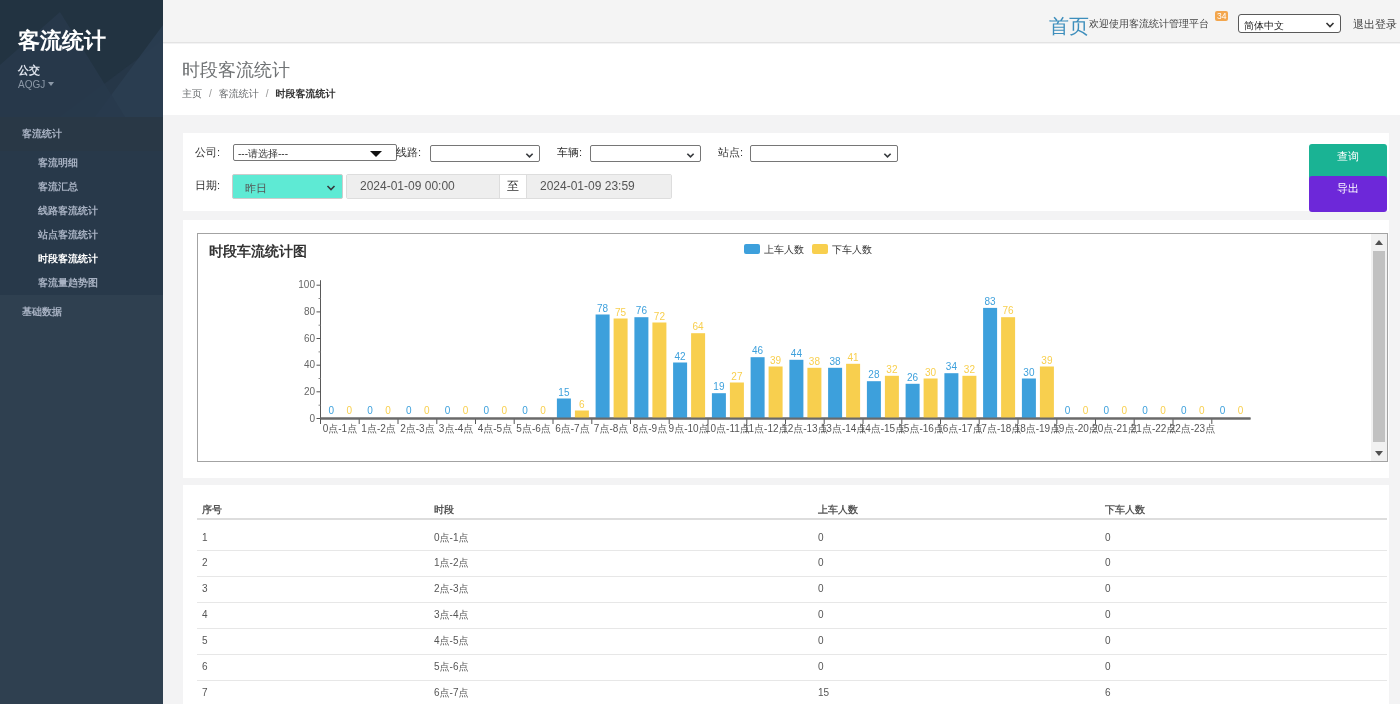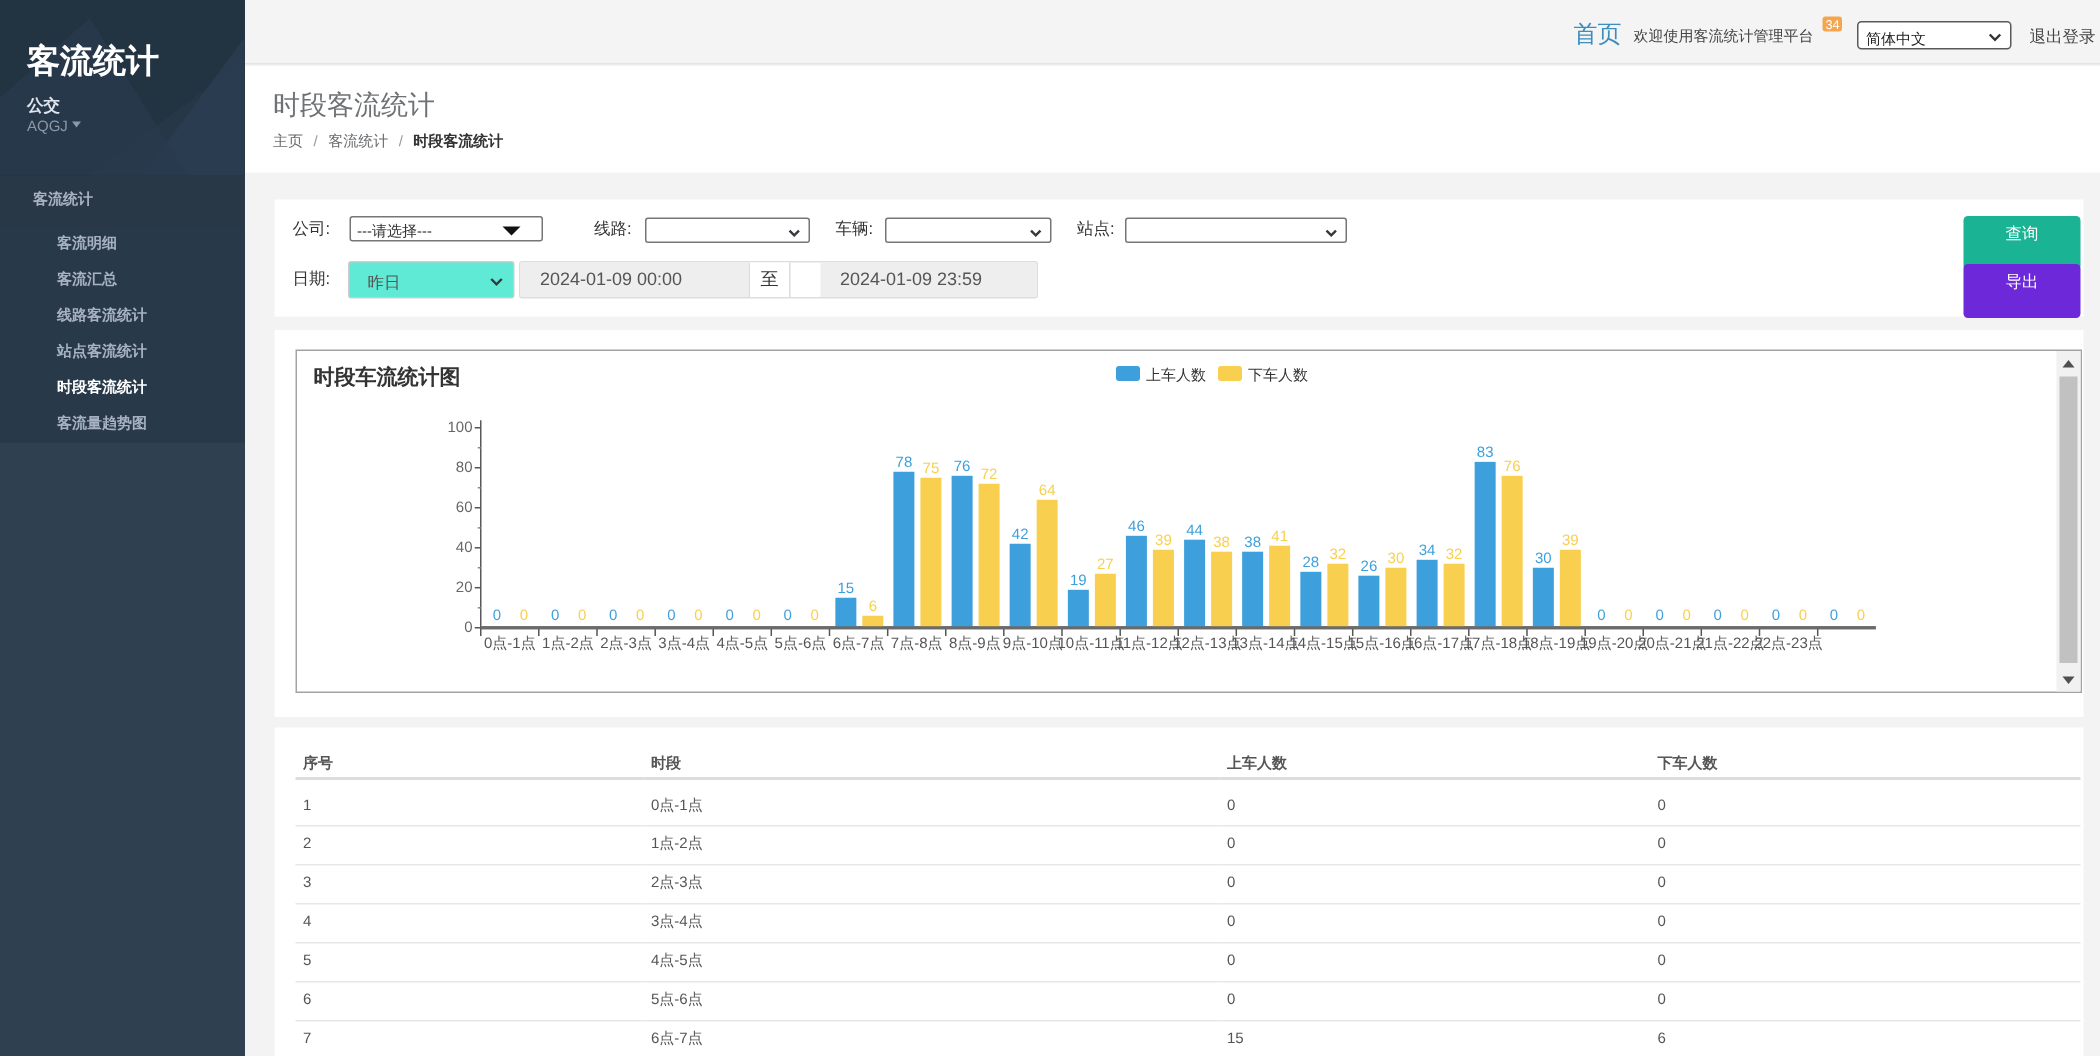--- a/index.html
+++ b/index.html
@@ -17,21 +17,21 @@
 ul.nav { list-style:none; }
 ul.nav > li > a { display:block; padding:12px 0 12px 22px; color:#a7b1c2; font-size:10px; line-height:10px; font-weight:bold; text-decoration:none; }
 li.active { background:#293846; }
 li.active > a { color:#ffffff; }
 ul.sub { list-style:none; background:#28394a; }
 ul.sub li a { display:block; padding:7px 0 7px 38px; color:#a7b1c2; font-size:10px; line-height:10px; font-weight:bold; text-decoration:none; }
 ul.sub li.cur a { color:#ffffff; }
 
 
 #topbar { position:fixed; left:163px; top:0; width:1237px; height:43px; background:#f4f4f4; border-bottom:1px solid #e3e3e3; z-index:5; }
-#tb-home { position:absolute; left:886px; top:13px; color:#3d8ebc; font-size:16px; }
+#tb-home { position:absolute; left:886px; top:13px; color:#3d8ebc; font-size:20px; }
 #tb-welcome { position:absolute; left:926px; top:17px; color:#444; font-size:10px; }
 #tb-badge { position:absolute; left:1052px; top:11px; background:#f3a64d; color:#fff; font-size:8.5px; line-height:8.5px; padding:0.5px 2px 1px; border-radius:2px; }
 #tb-sel { position:absolute; left:1075px; top:14px; width:103px; height:19px; background:#fff; border:1px solid #595959; border-radius:3px; }
 #tb-sel span { position:absolute; left:5px; top:3.5px; font-size:10px; color:#222; }
 #tb-logout { position:absolute; left:1190px; top:17px; color:#444; font-size:11px; }
 
 
 #pagehead { position:absolute; left:163px; top:44px; width:1237px; height:71px; background:#fff; }
 #pagehead h2 { position:absolute; left:19px; top:14px; font-size:18px; color:#6f7274; font-weight:normal; }
 #crumbs { position:absolute; left:19px; top:43px; font-size:10px; color:#676a6c; }
@@ -47,21 +47,21 @@
 
 .flabel { position:absolute; font-size:11px; color:#333;text-align:right; }
 .sel-sm { position:absolute; background:#fff; border:1px solid #767676; border-radius:2px; height:17px; }
 .sel-sm .txt { position:absolute; left:4px; top:2px; font-size:10px; color:#333; }
 .tri { position:absolute; right:14px; top:6px; width:0; height:0; border-left:6px solid transparent; border-right:6px solid transparent; border-top:6px solid #111; }
 .chev { position:absolute; right:5px; top:5px; }
 .sel-md { position:absolute; background:#5eead4; border:1px solid #ccc; border-radius:2px; height:25px; }
 .sel-md .txt { position:absolute; left:12px; top:6px; font-size:11px; color:#555; }
 .dgroup { position:absolute; top:41px; left:163px; height:25px; border:1px solid #ddd; border-radius:2px; display:flex; }
 .dgroup .din { width:152px; background:#eee; font-size:12px; color:#555; line-height:23px; padding-left:13px; }
-.dgroup .din.d2 { width:144px;margin-left:20px; }
+.dgroup .din.d2 { width:144px; }
 .dgroup .mid { width:28px; background:#fff; border-left:1px solid #ddd; border-right:1px solid #ddd; text-align:center; font-size:12px; color:#333; line-height:23px; }
 .btn { position:absolute; left:1126px; width:78px; height:36px; border-radius:3px; color:#fff; font-size:11px; text-align:center; line-height:24px; }
 #btn-q { top:11px; background:#1ab394; }
 #btn-e { top:43px; background:#6d28d9; }
 
 
 #cbox { position:absolute; left:14px; top:13px; width:1191px; height:229px; border:1px solid #a3a3a3; }
 #cbox h3 { position:absolute; left:11px; top:9px; font-size:14px; color:#333; }
 #legend { position:absolute; left:526px; top:9px; font-size:10px; color:#333;margin-left:20px; }
 #legend .sw { display:inline-block; width:16px; height:10px; border-radius:2px; vertical-align:-1px; }
@@ -129,26 +129,29 @@
             <a>站点客流统计</a>
           </li>
         <li class="cur">
             <a>时段客流统计</a>
           </li>
         <li>
             <a>客流量趋势图</a>
           </li>
       </ul>
     </li>
+    <li>
+        <a>基础数据</a>
+      </li>
   </ul>
 </div>
 
 <div class="card" id="card-filter">
   <span class="flabel" style="left:12px; top:12px;">公司:</span>
-  <div class="sel-sm" style="left:50px; top:11px; width:129px;padding-left:24px;">
+  <div class="sel-sm" style="left:50px; top:11px; width:164px;padding-left:24px;">
       <span class="txt">---请选择---</span>
       <span class="tri"></span>
     </div>
   <span class="flabel" style="left:213px; top:12px;">线路:</span>
   <div class="sel-sm" style="left:247px; top:12px; width:110px;">
     <svg class="chev" width="9" height="9" viewBox="0 0 10 10">
         <path d="M1.5 3 L5 6.5 L8.5 3" fill="none" stroke="#36393d" stroke-width="1.8"></path>
       </svg>
   </div>
   <span class="flabel" style="left:374px; top:12px;">车辆:</span>

